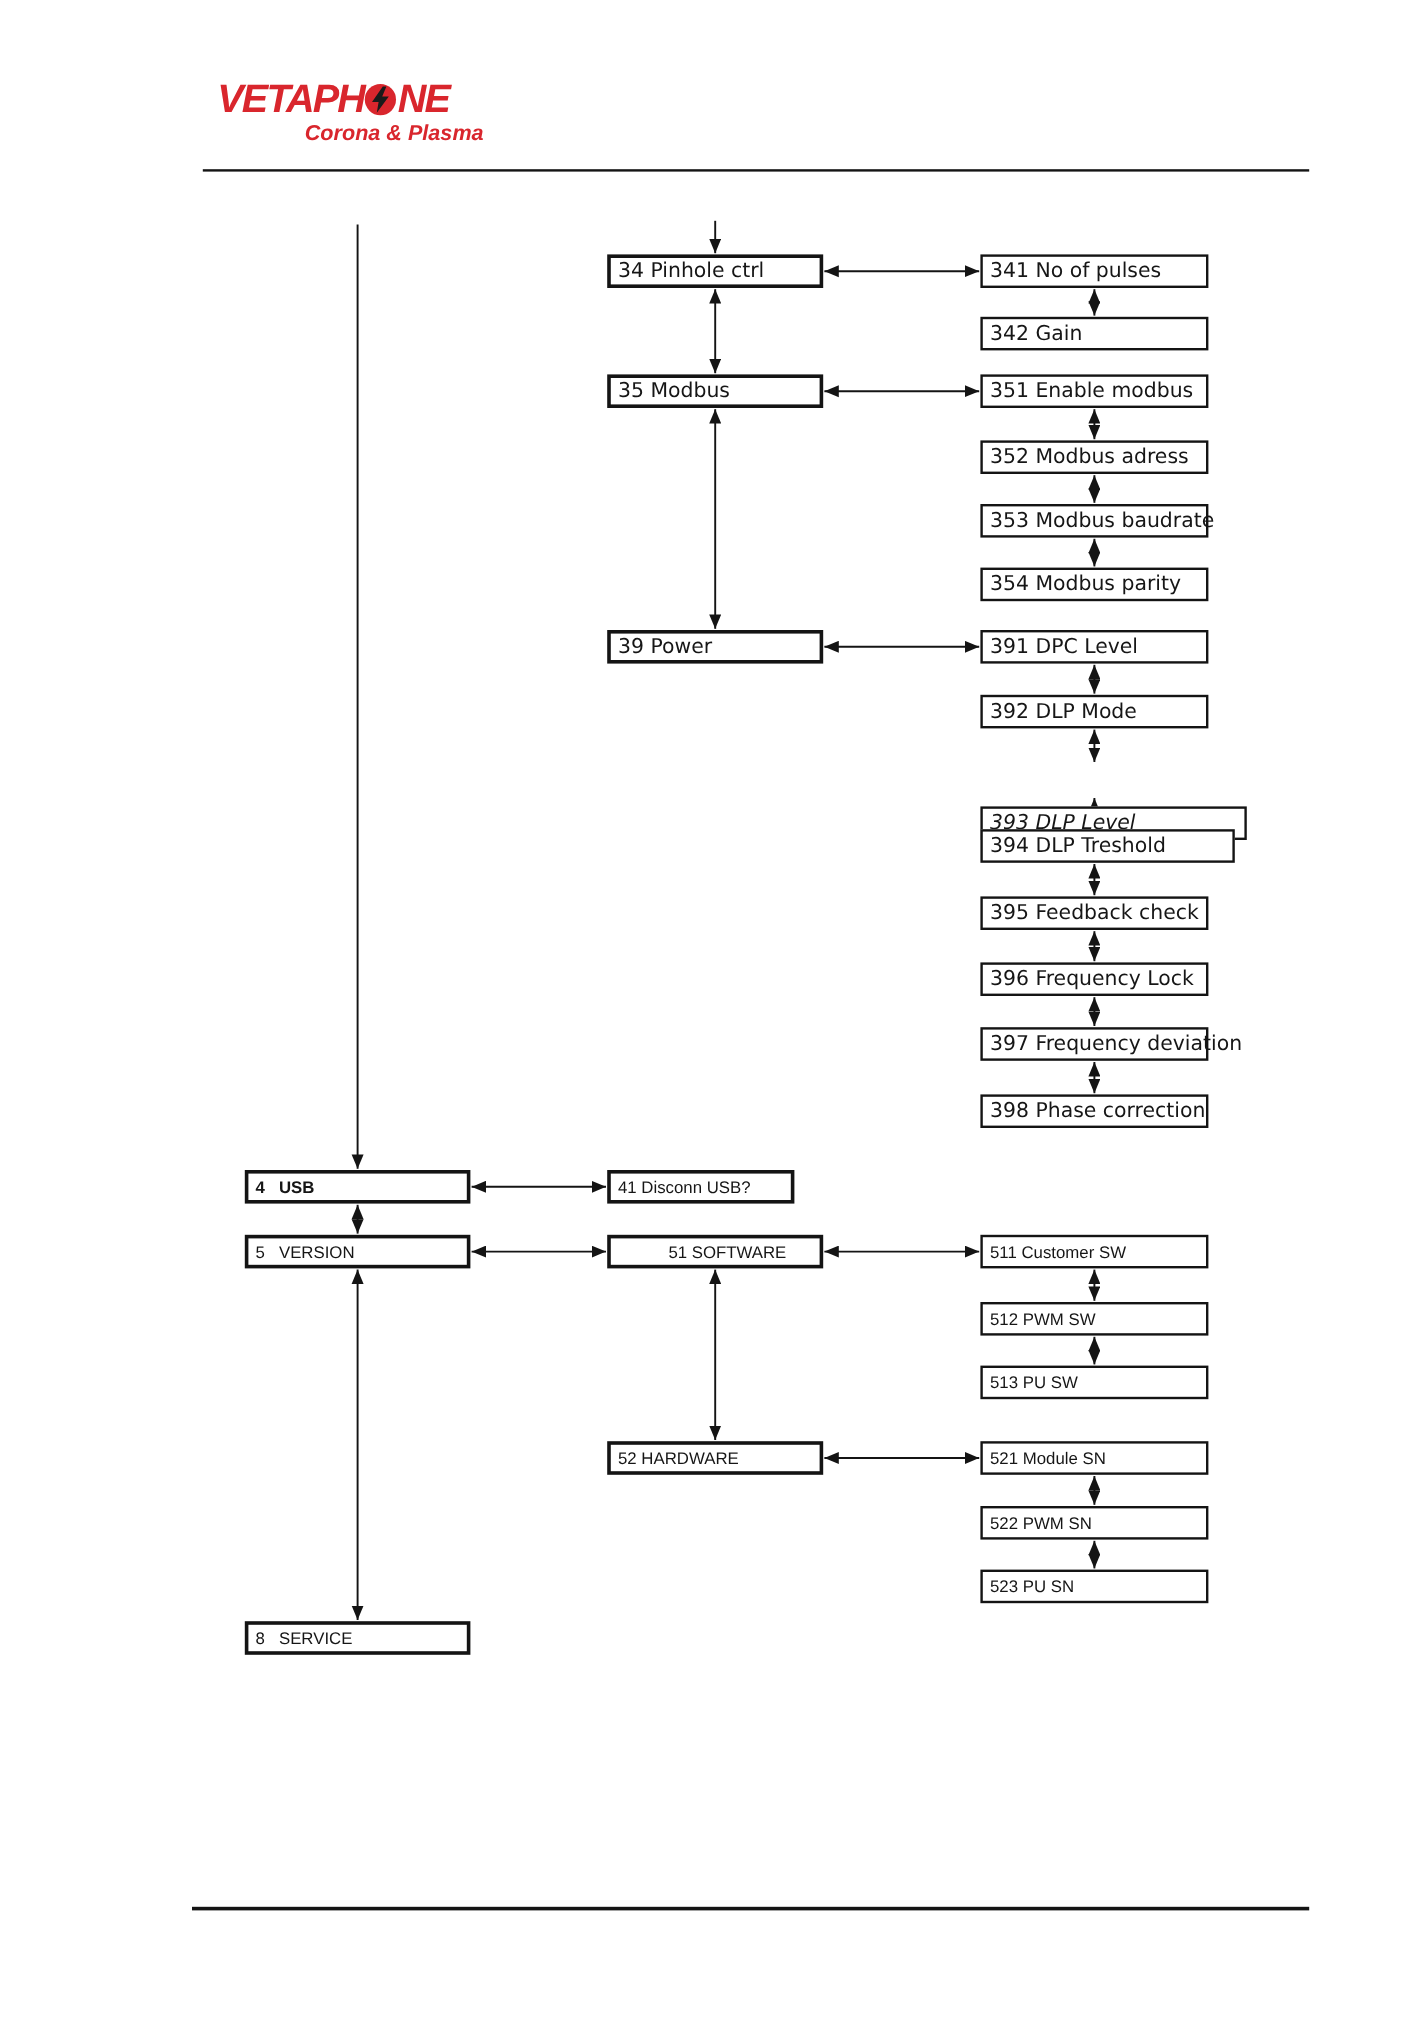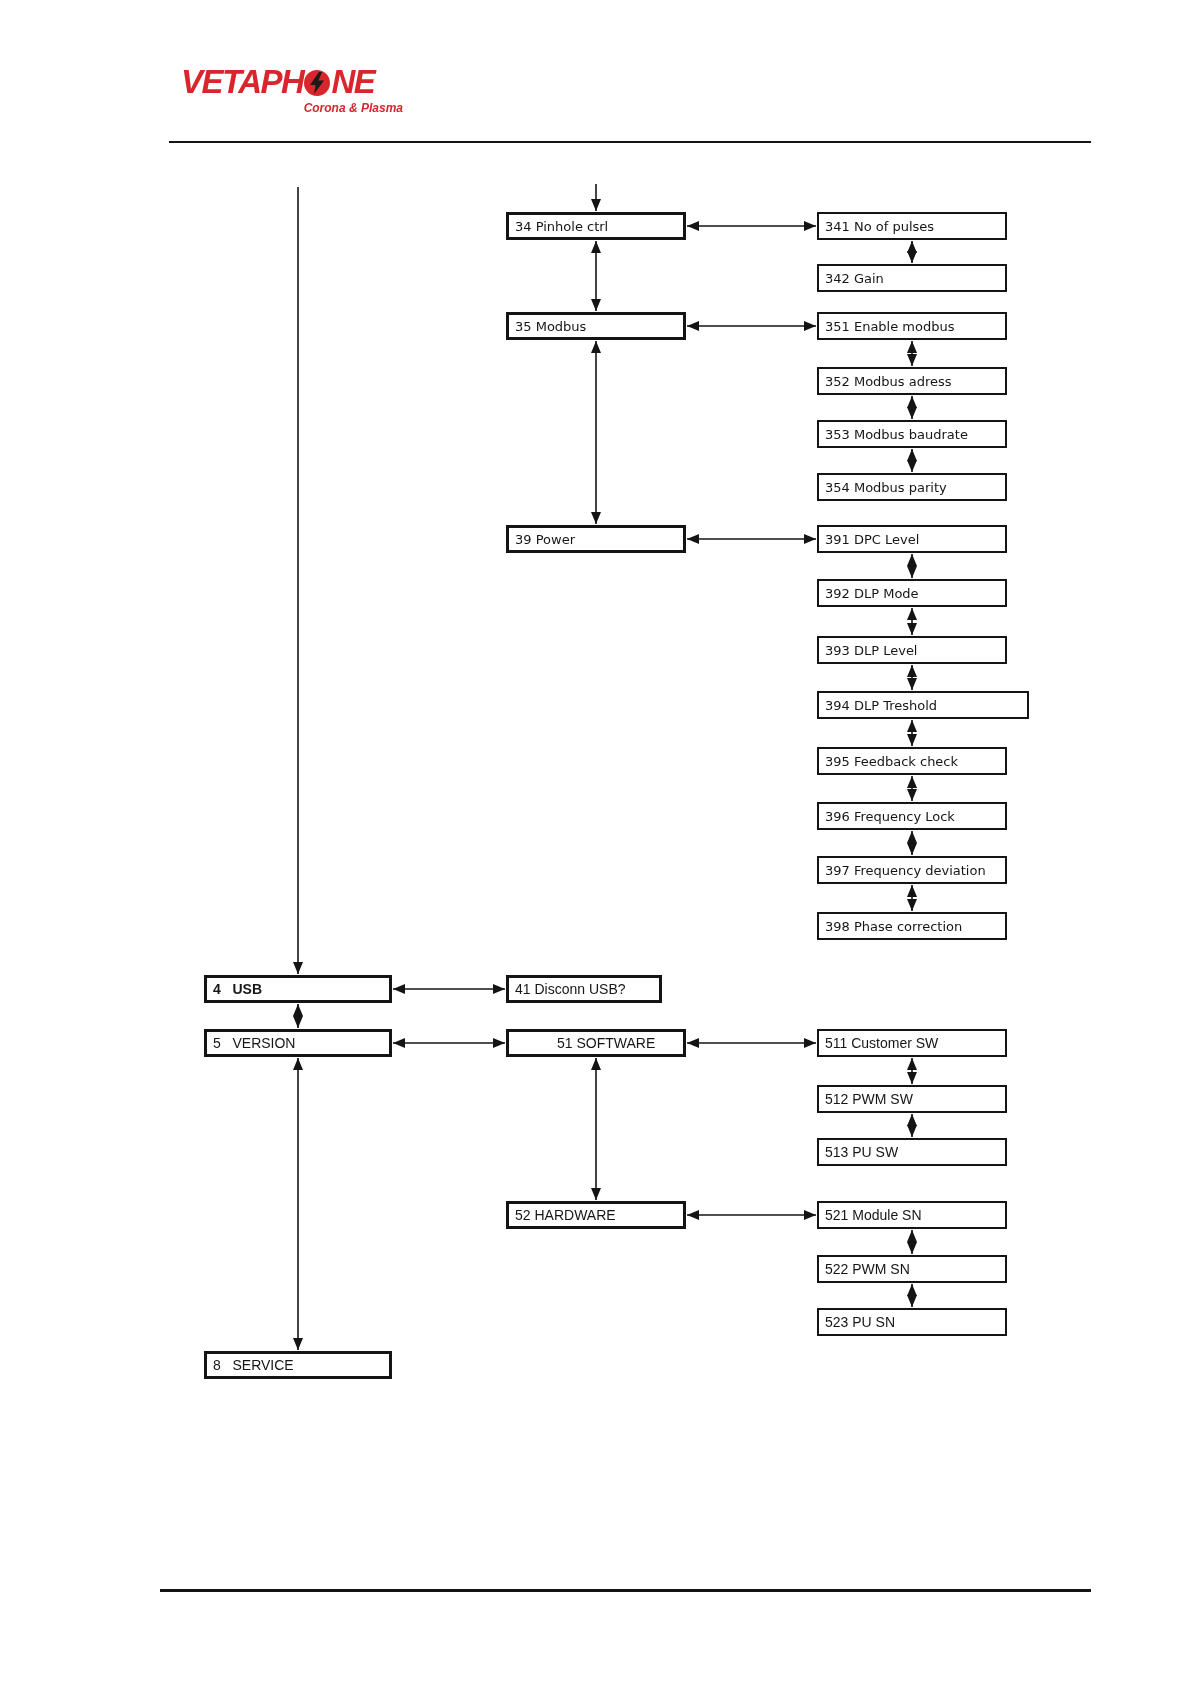--- a/index.html
+++ b/index.html
@@ -9,26 +9,26 @@
   .rule.header{left:169px;top:141px;width:922px;height:2px;}
   .rule.footer{left:160px;top:1589px;width:931px;height:3px;}
 
   
   .logo{position:absolute;left:181px;top:64px;width:224px;color:var(--brand,#d9262d);
         font-style:italic;font-weight:bold;font-family:"Liberation Sans",sans-serif;}
   .logo-word{font-size:33px;letter-spacing:-1.5px;line-height:36px;display:flex;align-items:center;white-space:pre;}
   .logo-o{display:inline-block;width:26px;height:26px;border-radius:50%;background:var(--brand,#d9262d);
           position:relative;flex:0 0 auto;transform:translateY(1px);margin:0 1px;}
   .logo-o svg{position:absolute;left:0;top:0;width:26px;height:26px;}
-  .logo-sub{font-size:12px;text-align:right;margin-top:1px;padding-right:2px;}
+  .logo-sub{font-size:18px;text-align:right;margin-top:1px;padding-right:2px;}
 
   
   .box{position:absolute;height:28px;box-sizing:border-box;border-style:solid;border-color:#141414;
        background:#fff;display:flex;align-items:center;padding-left:6px;white-space:pre;color:#161616;}
-  .f-top{font-family:"DejaVu Sans",sans-serif;font-size:13px;}
+  .f-top{font-family:"DejaVu Sans",sans-serif;font-size:17px;}
   .f-bot{font-family:"Liberation Sans",sans-serif;font-size:14px;}
 
   svg.connectors{position:absolute;left:0;top:0;pointer-events:none;}
   svg.connectors line{stroke:#141414;stroke-width:1.6px;}
 </style>
 </head>
 <body>
 
 <div class="page">
 
@@ -88,21 +88,21 @@
       <div class="box f-top" style="left: 817px; top: 212px; width: 190px; border-width: 2px;">341 No of pulses</div>
       <div class="box f-top" style="left: 817px; top: 264px; width: 190px; border-width: 2px;">342 Gain</div>
       <div class="box f-top" style="left: 506px; top: 312px; width: 180px; border-width: 3px;">35 Modbus</div>
       <div class="box f-top" style="left: 817px; top: 312px; width: 190px; border-width: 2px;">351 Enable modbus</div>
       <div class="box f-top" style="left: 817px; top: 367px; width: 190px; border-width: 2px;">352 Modbus adress</div>
       <div class="box f-top" style="left: 817px; top: 420px; width: 190px; border-width: 2px;">353 Modbus baudrate</div>
       <div class="box f-top" style="left: 817px; top: 473px; width: 190px; border-width: 2px;">354 Modbus parity</div>
       <div class="box f-top" style="left: 506px; top: 525px; width: 180px; border-width: 3px;">39 Power</div>
       <div class="box f-top" style="left: 817px; top: 525px; width: 190px; border-width: 2px;">391 DPC Level</div>
       <div class="box f-top" style="left: 817px; top: 579px; width: 190px; border-width: 2px;">392 DLP Mode</div>
-      <div class="box f-top" style="left: 817px; top: 636px; width: 190px; border-width: 2px;">393 DLP Level</div>
+      <div class="box f-top" style="left: 817px; top: 672px; width: 222px; border-width: 2px; font-style: italic;">393 DLP Level</div>
       <div class="box f-top" style="left: 817px; top: 691px; width: 212px; border-width: 2px;">394 DLP Treshold</div>
       <div class="box f-top" style="left: 817px; top: 747px; width: 190px; border-width: 2px;">395 Feedback check</div>
       <div class="box f-top" style="left: 817px; top: 802px; width: 190px; border-width: 2px;">396 Frequency Lock</div>
       <div class="box f-top" style="left: 817px; top: 856px; width: 190px; border-width: 2px;">397 Frequency deviation</div>
       <div class="box f-top" style="left: 817px; top: 912px; width: 190px; border-width: 2px;">398 Phase correction</div>
       <div class="box f-bot" style="left: 204px; top: 975px; width: 188px; border-width: 3px; font-weight: bold;">4   USB</div>
       <div class="box f-bot" style="left: 506px; top: 975px; width: 156px; border-width: 3px;">41 Disconn USB?</div>
       <div class="box f-bot" style="left: 204px; top: 1029px; width: 188px; border-width: 3px;">5   VERSION</div>
       <div class="box f-bot" style="left: 506px; top: 1029px; width: 180px; border-width: 3px; padding-left: 48px;">51 SOFTWARE</div>
       <div class="box f-bot" style="left: 817px; top: 1029px; width: 190px; border-width: 2px;">511 Customer SW</div>

